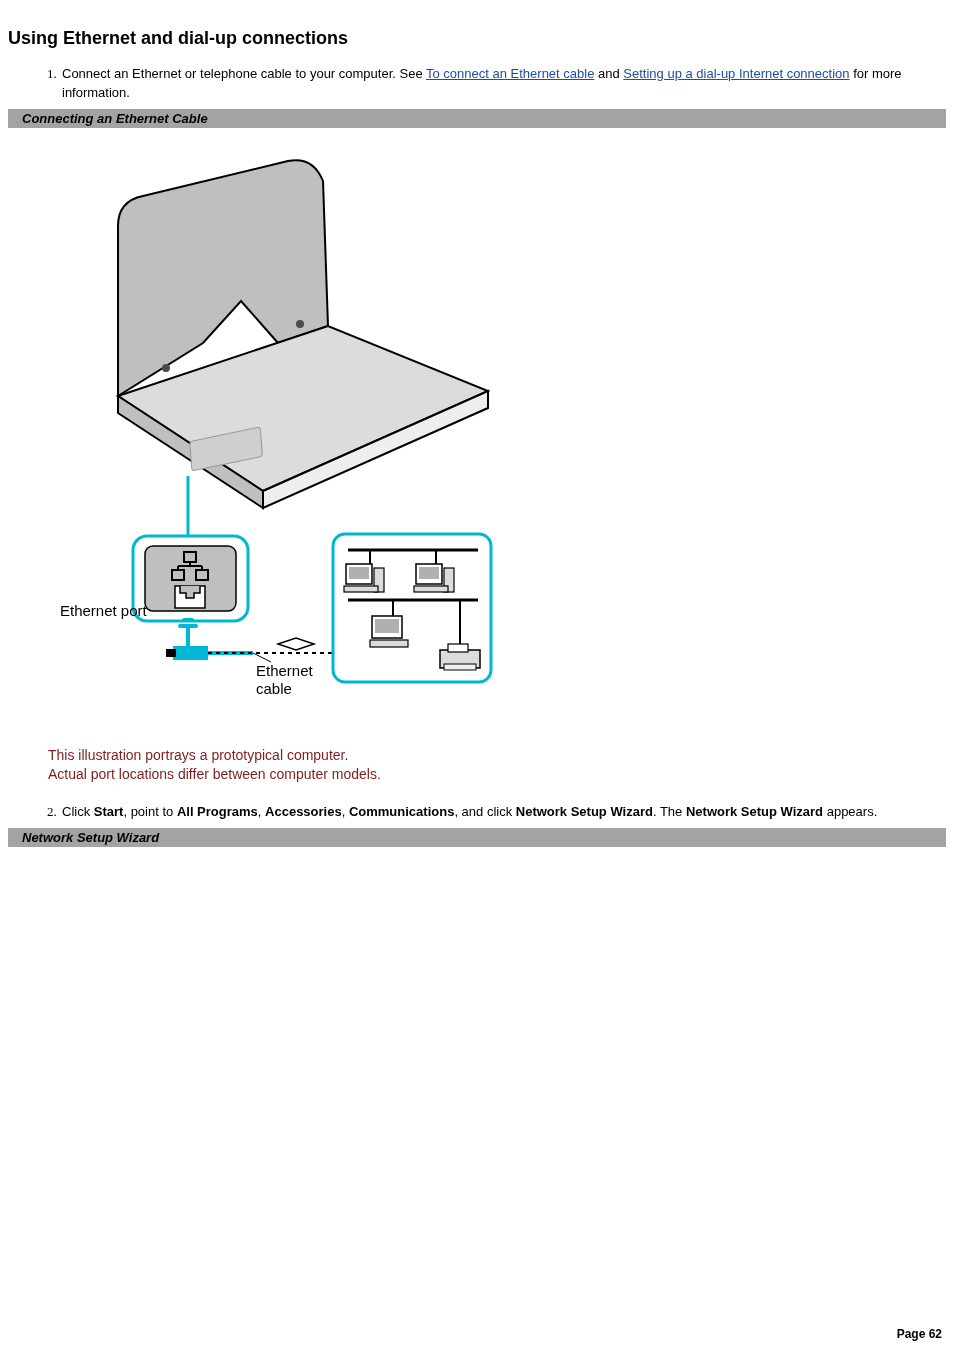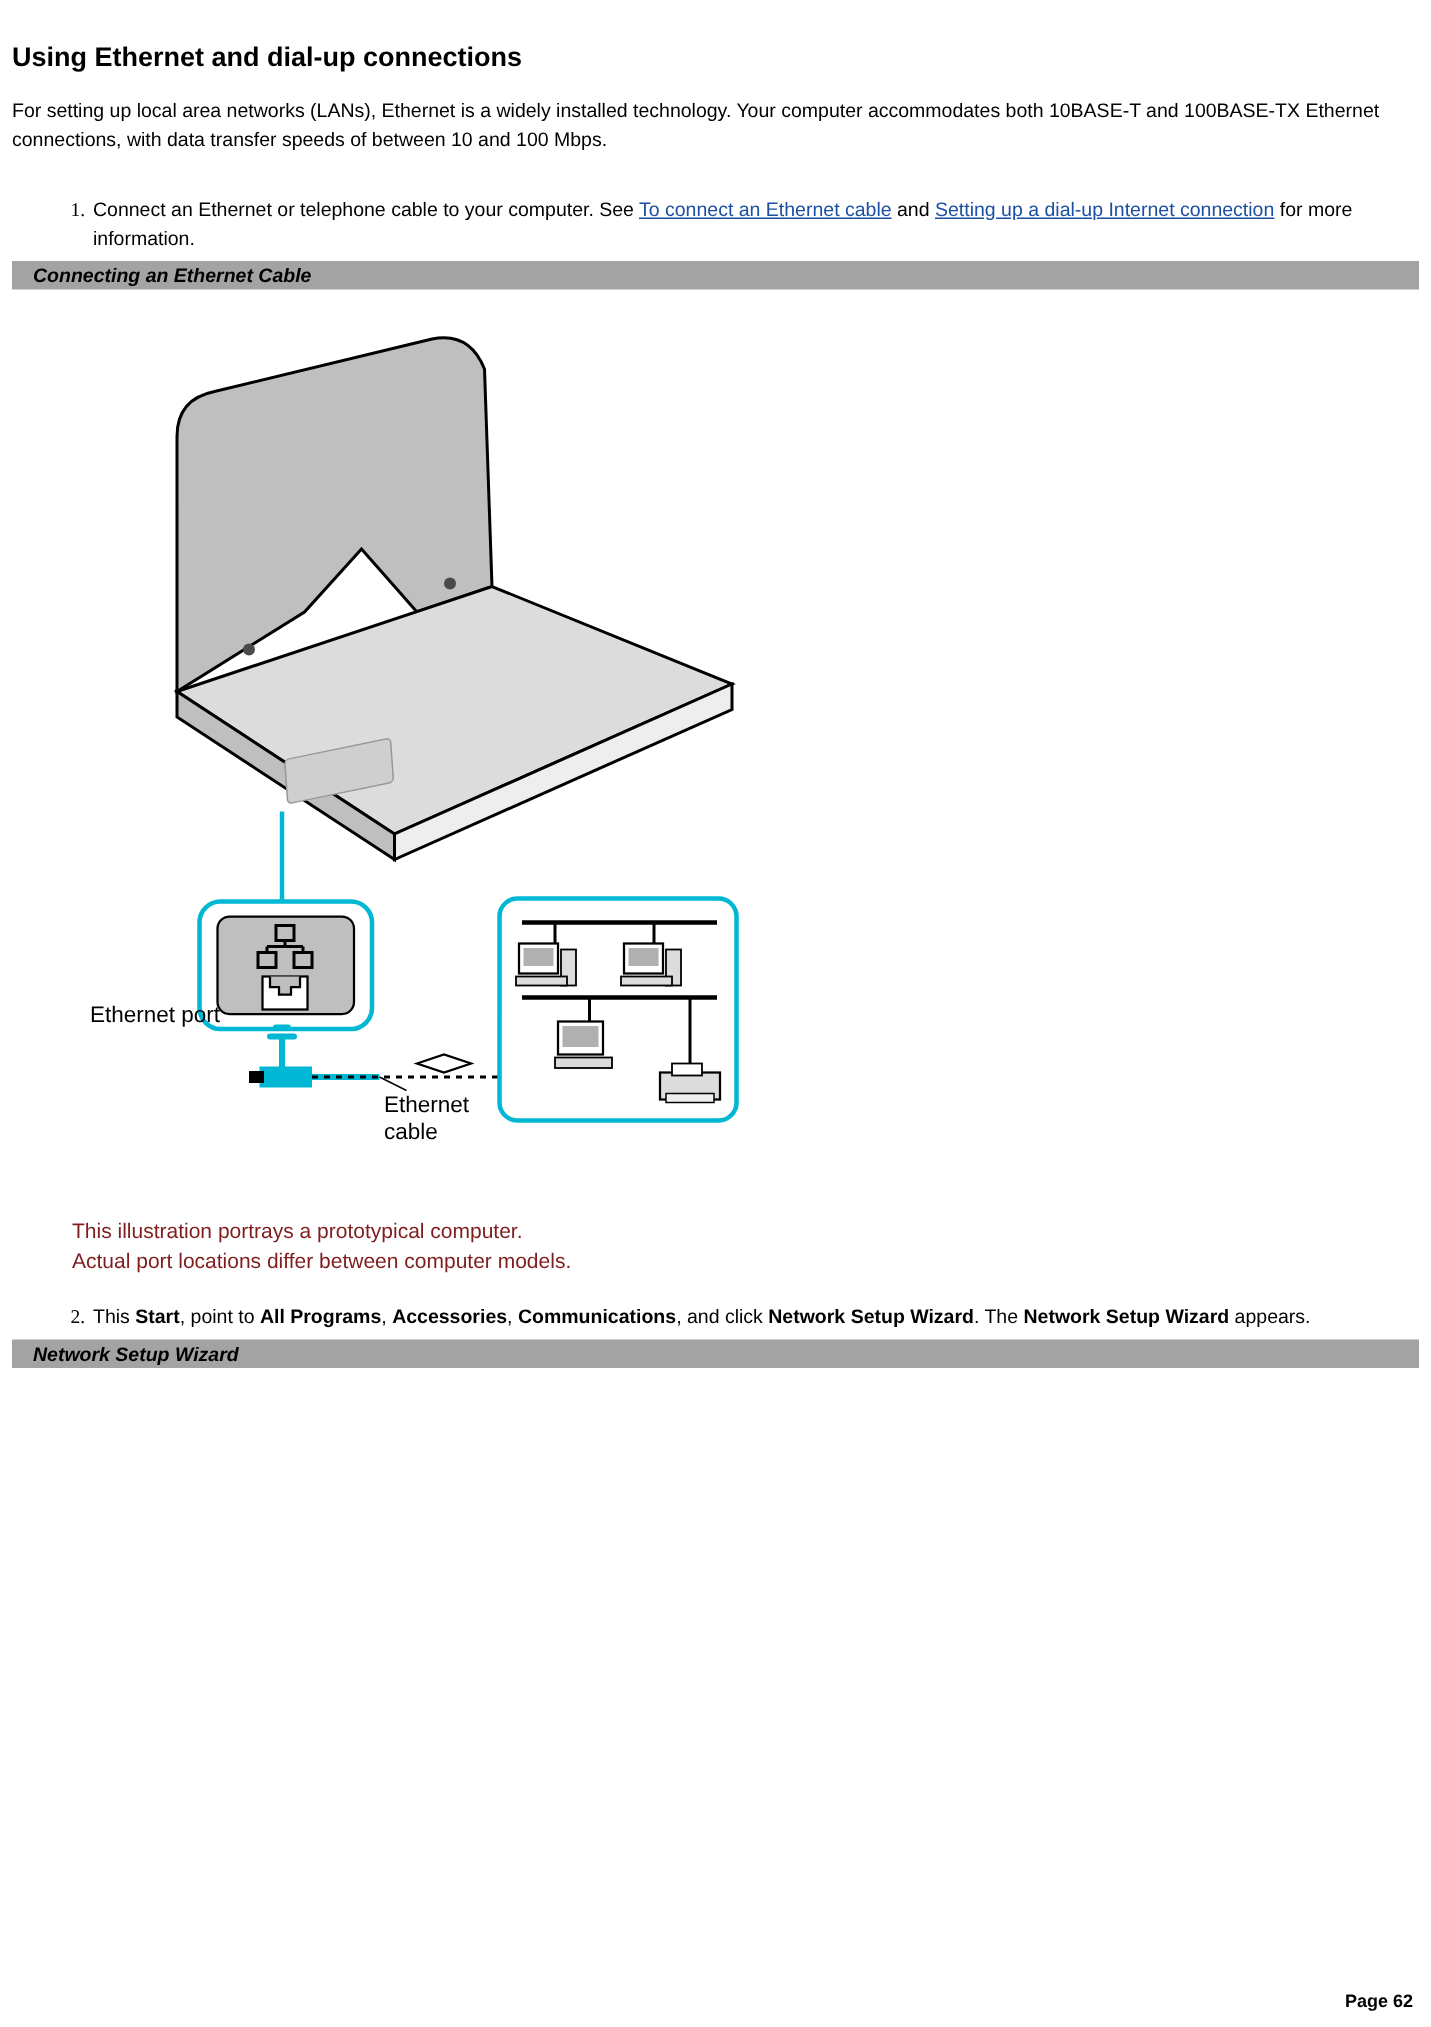--- a/index.html
+++ b/index.html
@@ -82,21 +82,20 @@
     font-size: 12px;
   }
 </style>
 </head>
 <body>
 
 <div class="page">
 
   <div class="h1">Using Ethernet and dial-up connections</div>
 
-  <p class="para">For setting up local area networks (LANs), Ethernet is a widely installed technology. Your computer accommodates both 10BASE-T and 100BASE-TX Ethernet connections, with data transfer speeds of between 10 and 100 Mbps.</p>
 
 
   <ol class="steps">
     <li>
       <span>Connect an Ethernet or telephone cable to your computer. See </span><a href="#" class="doclink">To connect an Ethernet cable</a><span> and </span><a href="#" class="doclink">Setting up a dial-up Internet connection</a><span> for more information.</span>
     </li>
   </ol>
 
   <div class="section-bar">Connecting an Ethernet Cable</div>
 
@@ -190,21 +189,21 @@
     </svg>
   </div>
 
   <div class="caption">
     <span>This illustration portrays a prototypical computer.</span><br>
     <span>Actual port locations differ between computer models.</span>
   </div>
 
   <ol class="steps" start="2">
     <li>
-      <span>This </span><span class="bold">Start</span><span>, point to </span><span class="bold">All Programs</span><span>, </span><span class="bold">Accessories</span><span>, </span><span class="bold">Communications</span><span>, and click </span><span class="bold">Network Setup Wizard</span><span>. The </span><span class="bold">Network Setup Wizard</span><span> appears.</span>
+      <span>Click </span><span class="bold">Start</span><span>, point to </span><span class="bold">All Programs</span><span>, </span><span class="bold">Accessories</span><span>, </span><span class="bold">Communications</span><span>, and click </span><span class="bold">Network Setup Wizard</span><span>. The </span><span class="bold">Network Setup Wizard</span><span> appears.</span>
     </li>
   </ol>
 
   <div class="section-bar">Network Setup Wizard</div>
 
   <div class="page-num">Page 62</div>
 
 </div>
 
 </body></html>

